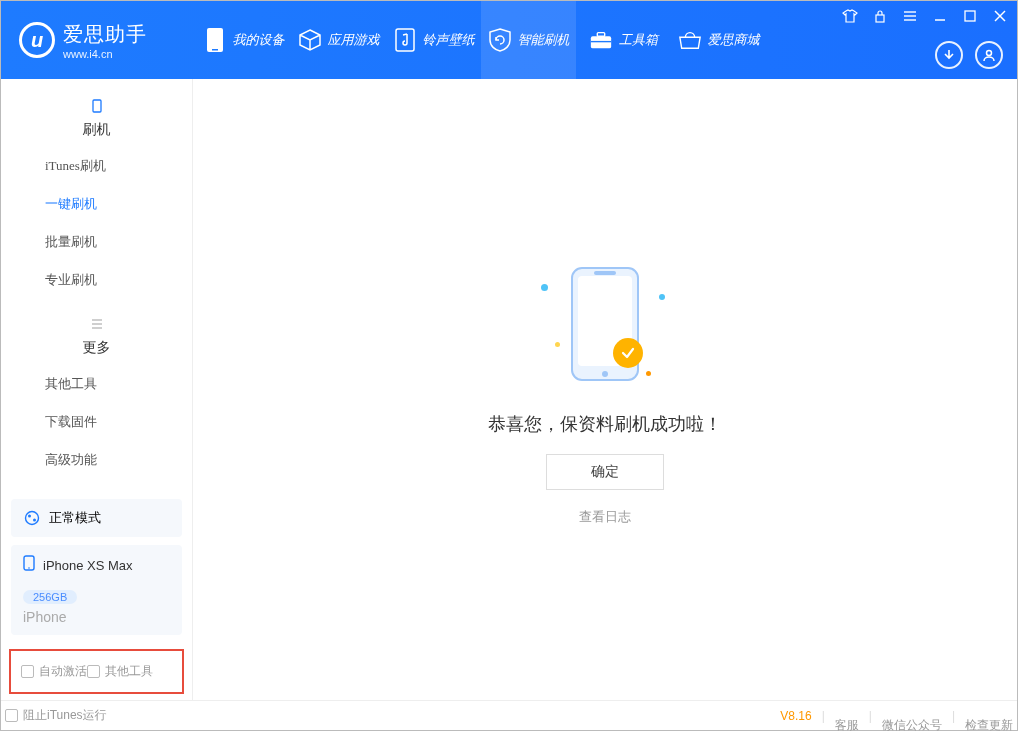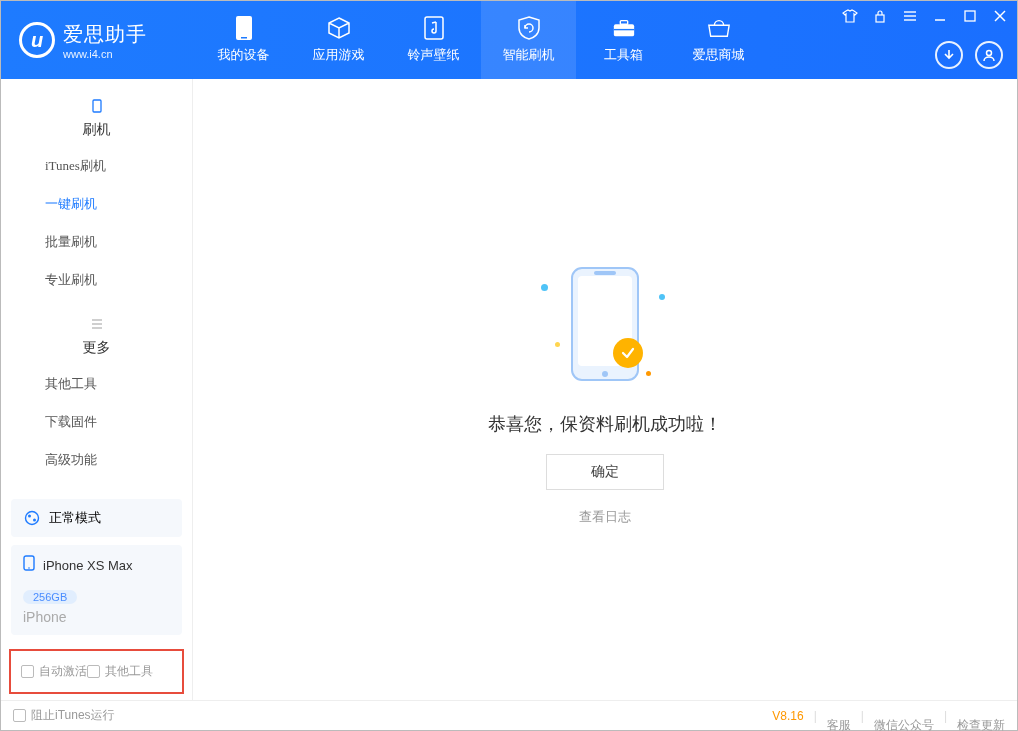--- a/index.html
+++ b/index.html
@@ -8,21 +8,21 @@
   
   
   .header { height: 78px; background: linear-gradient(to right, #1e7bff, #1a6fff); display: flex; align-items: center; position: relative; color: #fff; }
   .logo-block { display: flex; align-items: center; padding-left: 18px; width: 195px; }
   .logo-circle { width: 36px; height: 36px; border-radius: 50%; border: 3px solid #fff; display: flex; align-items: center; justify-content: center; font-weight: bold; font-size: 20px; font-style: italic; color: #fff; }
   .logo-text { margin-left: 8px; }
   .logo-title { font-size: 20px; font-weight: 500; letter-spacing: 1px; }
   .logo-sub { font-size: 11px; opacity: .9; }
   
   .nav { display: flex; height: 100%; }
-  .nav-item { width: 95px; display: flex; flex-direction: column; align-items: center; justify-content: center; cursor: pointer; font-size: 13px; color: #fff; gap: 6px; }
+  .nav-item { width: 95px; display: flex; flex-direction: row; align-items: center; justify-content: center; cursor: pointer; font-size: 13px; color: #fff; gap: 6px; font-style: italic; }
   .nav-item.active { background: rgba(255,255,255,.12); }
   .nav-item .nic { width: 24px; height: 24px; display: flex; align-items: center; justify-content: center; }
   
   .win-controls { position: absolute; right: 8px; top: 6px; display: flex; gap: 12px; align-items: center; color: #fff; }
   .win-controls span { cursor: pointer; display: inline-flex; width: 18px; height: 18px; align-items: center; justify-content: center; font-size: 14px; }
   
   .header-actions { position: absolute; right: 14px; bottom: 10px; display: flex; gap: 12px; }
   .ha-btn { width: 28px; height: 28px; border: 2px solid rgba(255,255,255,.9); border-radius: 50%; display: flex; align-items: center; justify-content: center; cursor: pointer; color: #fff; font-size: 14px; }
   
   
@@ -55,21 +55,21 @@
   .d2 { width: 5px; height: 5px; background: #ffd54f; left: 50px; top: 88px; }
   .d3 { width: 6px; height: 6px; background: #4fc3f7; right: 40px; top: 40px; }
   .d4 { width: 5px; height: 5px; background: #ff9800; right: 54px; bottom: 18px; }
   .check-badge { position: absolute; width: 30px; height: 30px; background: #ffb300; border-radius: 50%; right: 62px; bottom: 26px; display: flex; align-items: center; justify-content: center; color: #fff; font-weight: bold; }
   
   .success-text { font-size: 18px; color: #333; }
   .ok-btn { border: 1px solid #ddd; background: #fff; padding: 8px 44px; font-size: 14px; cursor: pointer; color: #444; text-align: center; }
   .log-link { font-size: 13px; color: #999; cursor: pointer; }
   
   
-  .footer { height: 30px; border-top: 1px solid #eee; display: flex; align-items: center; padding: 0 12px; font-size: 12px; color: #999; }
+  .footer { height: 30px; border-top: 1px solid #eee; display: flex; align-items: center; padding: 0 4px; font-size: 12px; color: #999; }
   .footer .chk { color: #999; }
   .footer-right { margin-left: auto; display: flex; align-items: center; gap: 10px; }
   .fsep { color: #ddd; }
   .flink { cursor: pointer; margin-top: 20px; }
   .ver { color: #ff9800; }
 </style>
 </head>
 <body>
 
 <div class="app">

